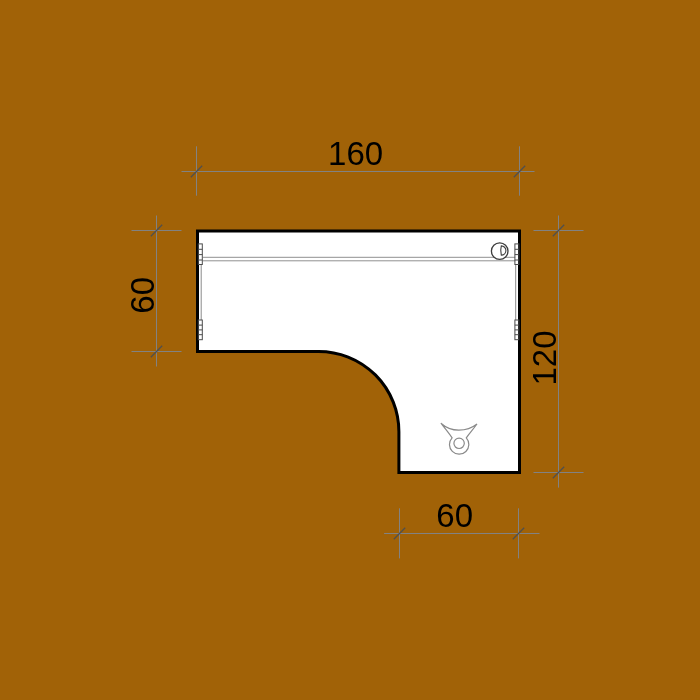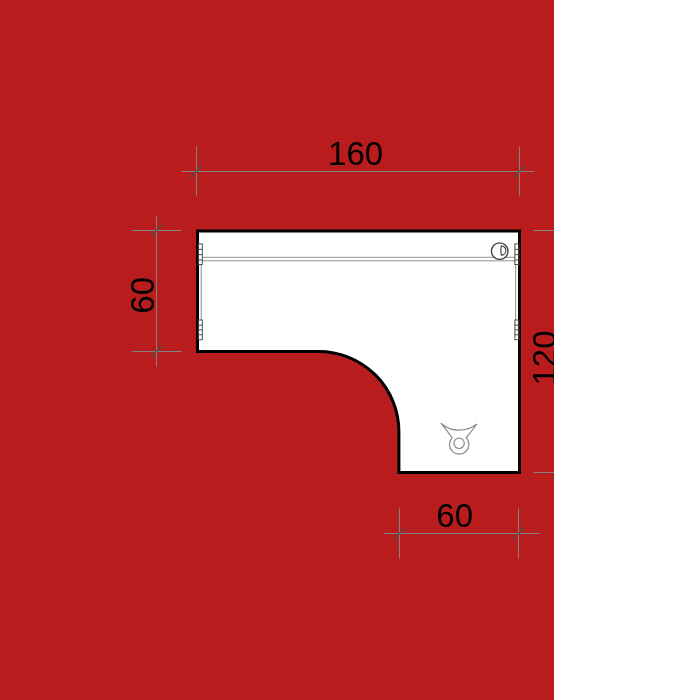--- a/index.html
+++ b/index.html
@@ -1,16 +1,16 @@
 <!DOCTYPE html>
 <html><head>
 <meta charset="utf-8">
 <style>
   html,body{margin:0;padding:0;background:#ffffff;}
-  .wrap{width:554px;height:700px;position:relative;background:#b91c1c;overflow:hidden;}
+  .wrap{width:700px;height:700px;position:relative;background:#a16207;overflow:hidden;}
   svg{display:block;}
   text{font-family:"Liberation Sans", sans-serif;fill:#000;}
 </style>
 </head>
 <body>
 
 <div class="wrap">
 <svg width="700" height="700" viewBox="0 0 700 700">
 
   <path d="M 197.5 231 H 519.5 V 472.6 H 398.9 V 431.7 A 80.3 80.3 0 0 0 318.6 351.4 H 197.5 Z" fill="#ffffff" stroke="#000000" stroke-width="3" stroke-linejoin="miter"></path>

